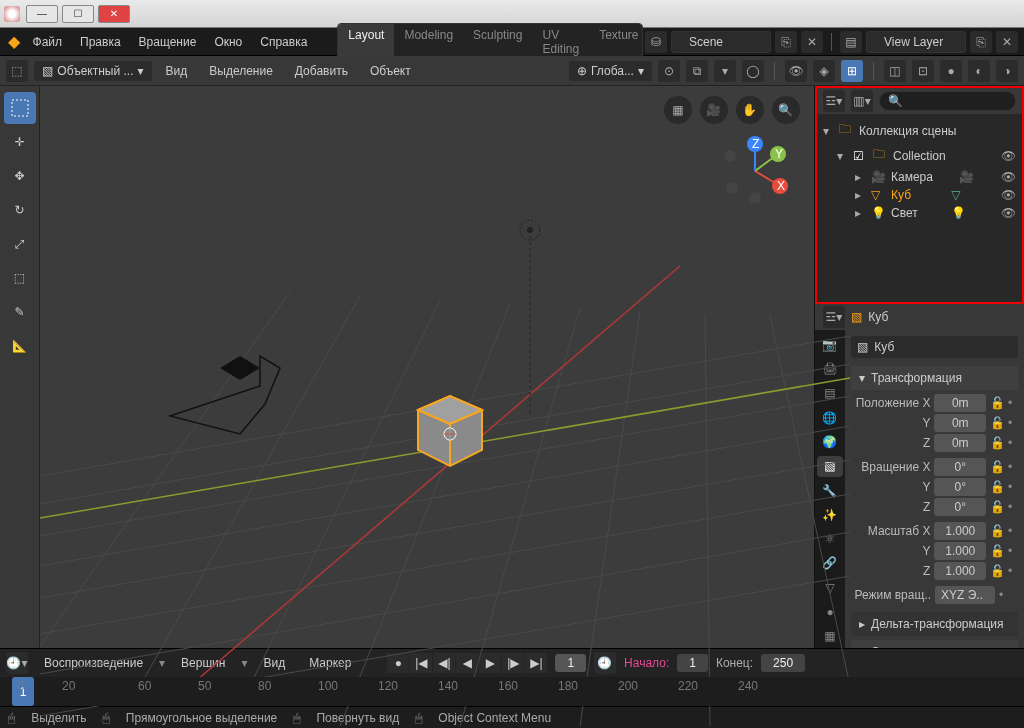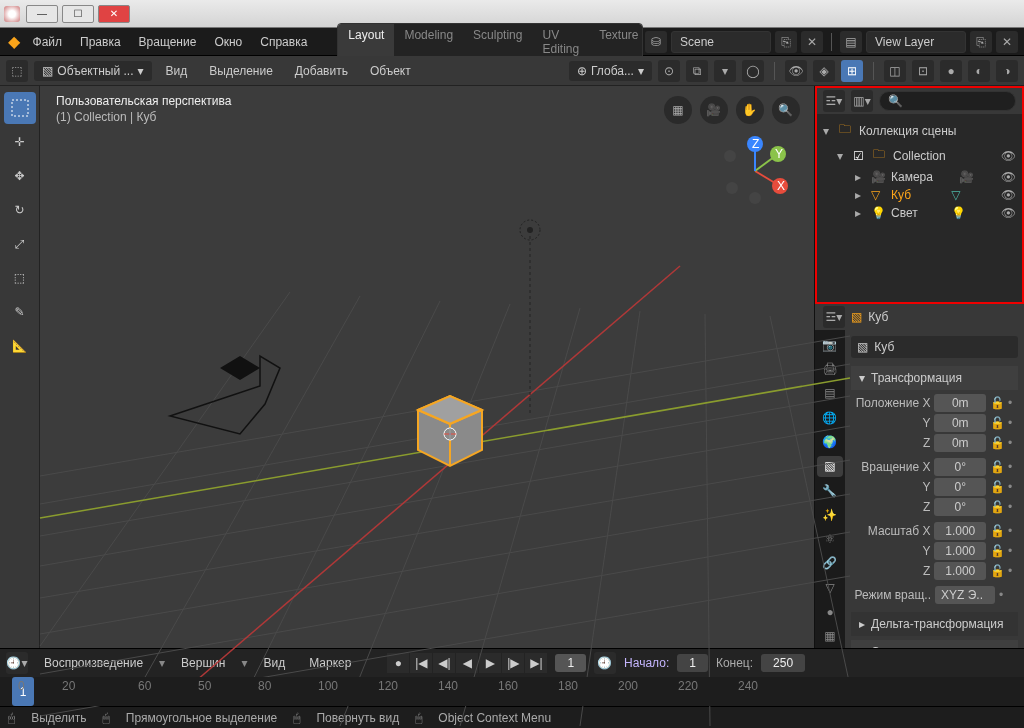--- a/index.html
+++ b/index.html
@@ -10,21 +10,21 @@
 .win-btns { display: flex; gap: 4px; }
 .win-btn { width: 32px; height: 18px; border: 1px solid #888; background: #e6e6e6; display:flex;align-items:center;justify-content:center;font-size:10px;color:#333; border-radius:2px;}
 .win-btn.close { background: #e04343; color:#fff; }
 .topbar { height: 28px; background: #1b1b1b; display: flex; align-items: center; padding: 0 6px; gap: 2px; border-bottom:1px solid #000;}
 .blender-logo { width: 18px; height: 18px; display:flex;align-items:center;justify-content:center;color:#faa41a;font-size:16px;}
 .menu-item { color: #ccc; padding: 4px 8px; cursor: pointer; }
 .tabs { display: flex; margin-left: 20px; border: 1px solid #333; border-radius:4px;overflow:hidden;}
 .tab { color: #888; padding: 4px 10px; cursor: pointer; background:#232323;}
 .tab.active { color: #eee; background: #3a3a3a; }
 .scene-field { margin-left: auto; display: flex; align-items: center; gap: 4px; }
-.scene-box { background: #2b2b2b; border: 1px solid #333; color: #ccc; padding: 3px 8px; height:22px;display:flex;align-items:center;min-width:100px;border-radius:3px;}
+.scene-box { background: #2b2b2b; border: 1px solid #333; color: #ccc; padding: 3px 17px; height:22px;display:flex;align-items:center;min-width:100px;border-radius:3px;}
 .icon-btn { width: 22px; height: 22px; display:flex;align-items:center;justify-content:center;color:#aaa;background:#2b2b2b;border-radius:3px;cursor:pointer;}
 .secondbar { height: 30px; background: #383838; display: flex; align-items: center; padding: 0 6px; gap: 6px; border-bottom:1px solid #222;}
 .dropdown { background: #2b2b2b; color: #ccc; padding: 3px 8px; border-radius: 3px; display:flex;align-items:center;gap:4px;cursor:pointer;}
 .divider-v { width:1px;height:18px;background:#555;margin:0 4px;}
 .main-area { flex:1; display:flex; min-height:0;}
 .toolbar-left { width: 40px; background: #383838; display:flex;flex-direction:column;padding-top:6px;gap:2px;align-items:center;border-right:1px solid #222;}
 .tool-btn { width: 32px; height: 32px; border-radius: 4px; display:flex;align-items:center;justify-content:center;color:#ccc;cursor:pointer;}
 .tool-btn.active { background: #4a78b5; color:#fff;}
 .viewport { flex:1; background: #3c3c3c; position: relative; }
 .vp-header { position:absolute;top:8px;left:16px;color:#eee;}
@@ -178,24 +178,20 @@
         <line x1="420" y1="640" x2="540" y2="222"></line>
           <line x1="540" y1="640" x2="600" y2="225"></line>
           <line x1="670" y1="640" x2="665" y2="228"></line>
         <line x1="810" y1="600" x2="730" y2="230"></line>
           <line x1="0" y1="560" x2="250" y2="206"></line>
       </g>
       <line x1="0" y1="432" x2="810" y2="292" stroke="#8a9c2e" stroke-width="1.5"></line>
       <line x1="150" y1="600" x2="640" y2="180" stroke="#b03838" stroke-width="1.5"></line>
     </svg>
 
-    <div class="vp-header">
-      <div>Пользовательская перспектива</div>
-      <div class="line2">(1) Collection | Куб</div>
-    </div>
 
     <div class="vp-icons-top">
       <div class="vp-round">▦</div>
       <div class="vp-round">🎥</div>
       <div class="vp-round">✋</div>
       <div class="vp-round">🔍</div>
     </div>
 
     <svg class="gizmo">
       <line x1="35" y1="35" x2="60" y2="50" stroke="#e74c3c" stroke-width="2"></line>
@@ -404,21 +400,21 @@
       <div class="tlbtn">●</div>
       <div class="tlbtn">|◀</div>
       <div class="tlbtn">◀|</div>
       <div class="tlbtn">◀</div>
       <div class="tlbtn">▶</div>
       <div class="tlbtn">|▶</div>
       <div class="tlbtn">▶|</div>
     </div>
     <div class="frame-box">1</div>
     <div class="icon-btn">🕘</div>
-    <span style="color:#c4b5fd">Начало:</span>
+    <span style="color:#ec4899">Начало:</span>
     <div class="frame-box" style="background:#444">1</div>
     <span style="color:#aaa">Конец:</span>
     <div class="frame-box" style="background:#444">250</div>
   </div>
   <div class="tl-ruler">
     <div class="playhead">
         <span>1</span>
       </div>
     <span class="tick" style="left:18px">0</span>
     <span class="tick" style="left:62px">20</span>

